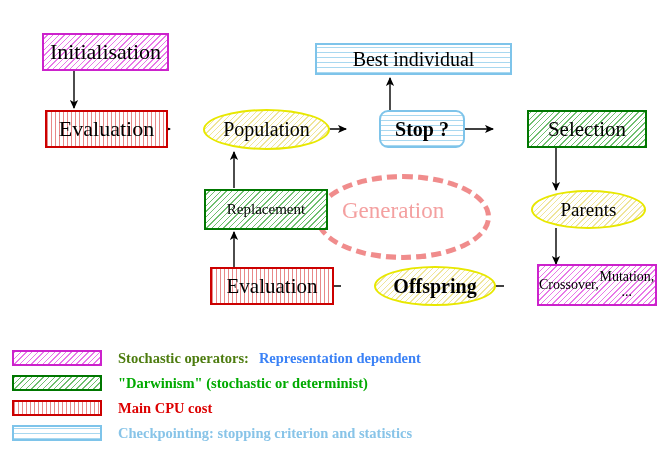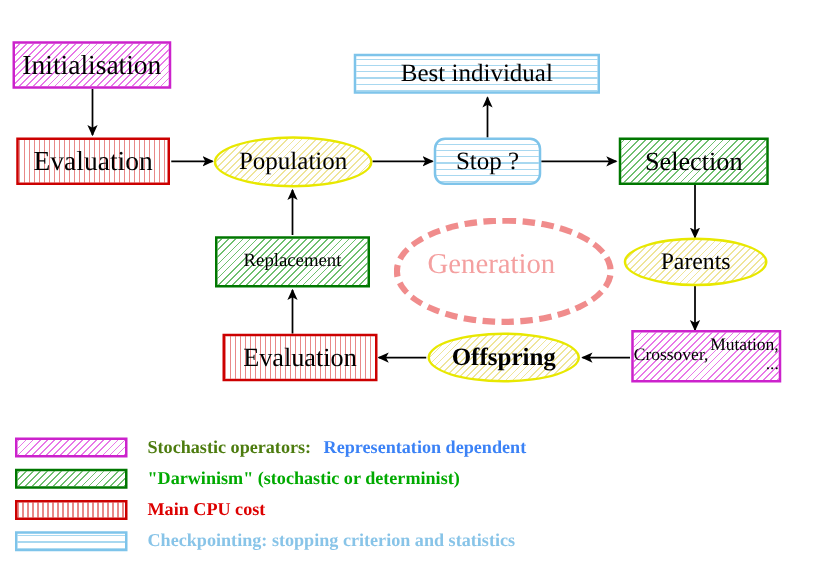--- a/index.html
+++ b/index.html
@@ -24,25 +24,26 @@
     top: 0;
     width: 670px;
     height: 465px;
   }
   .node {
     position: absolute;
     box-sizing: border-box;
     display: flex;
     align-items: center;
     justify-content: center;
-    text-align: right;
+    text-align: center;
     color: #000000;
     font-family: "Liberation Serif", "DejaVu Serif", serif;
     line-height: 1.05;
     z-index: 3;
+    margin-left: 32px;
   }
   
   .hatch-magenta {
     border: 2px solid #cc22cc;
     background-color: #ffffff;
     background-image: repeating-linear-gradient(
       -45deg,
       #e878e8 0px, #e878e8 1px,
       rgba(255,255,255,0) 1px, rgba(255,255,255,0) 4px);
   }
@@ -76,20 +77,21 @@
     background-image: repeating-linear-gradient(
       -45deg,
       #efe59a 0px, #efe59a 1px,
       rgba(255,255,255,0) 1px, rgba(255,255,255,0) 4px);
   }
   .ellipse {
     border-radius: 50%;
   }
   .rounded {
     border-radius: 9px;
+    font-weight: bold;
   }
   .dashed-ellipse {
     position: absolute;
     border-radius: 50%;
     border: 5px dashed #f08c8c;
     background: transparent;
     z-index: 1;
   }
   .gen-label {
     position: absolute;

